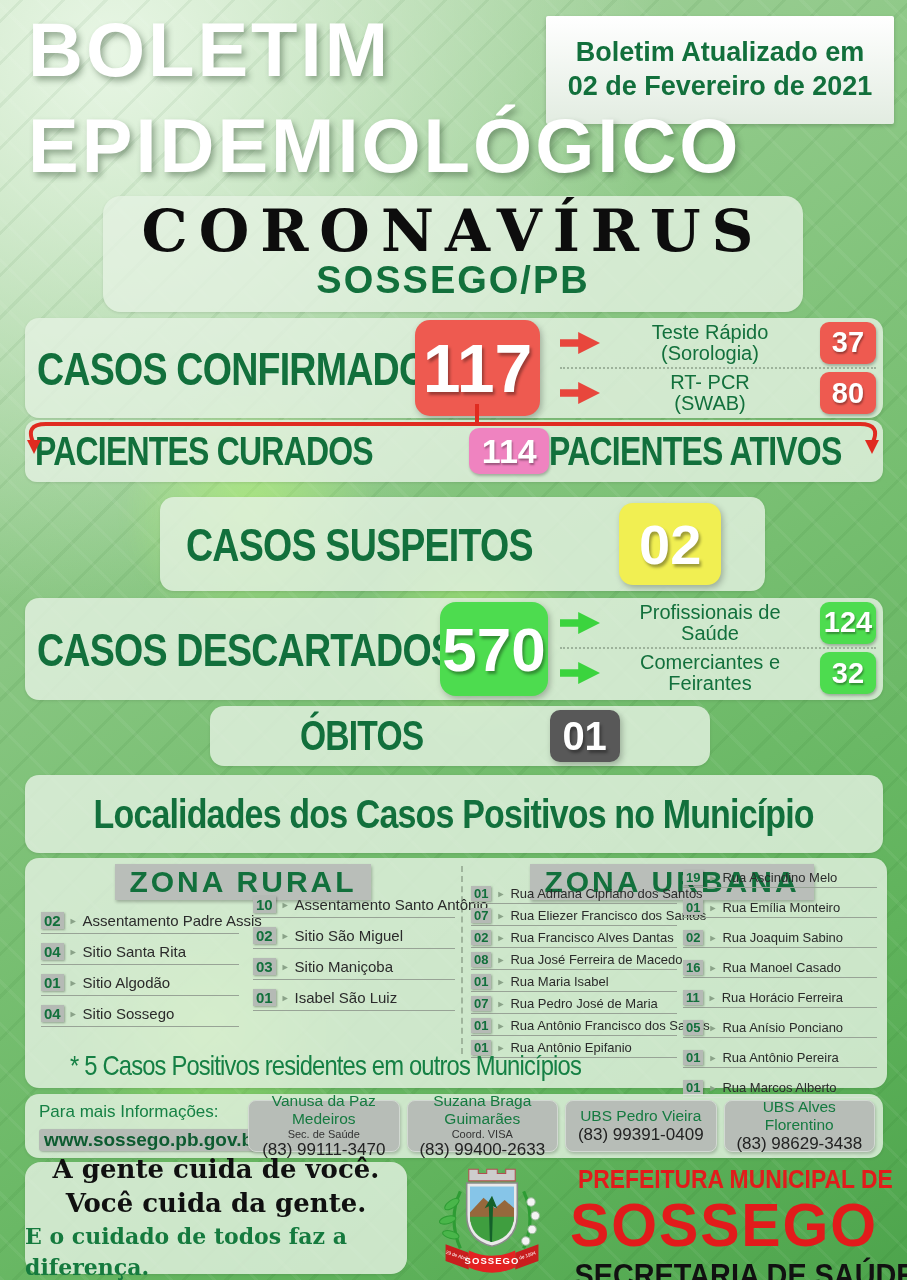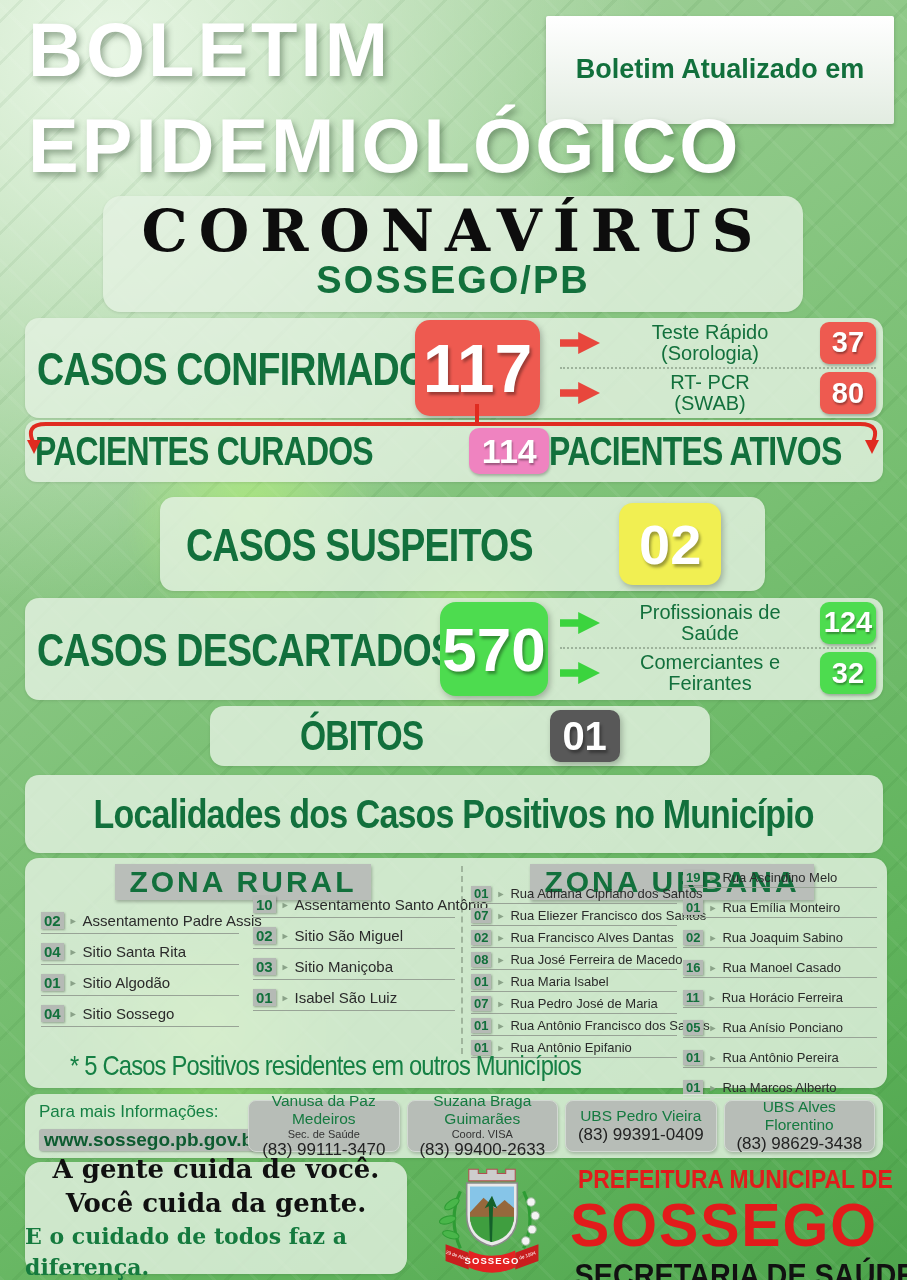--- a/index.html
+++ b/index.html
@@ -109,20 +109,21 @@
 <body>
 
 <div class="canvas">
   <div class="blob" style="left:120px;top:380px;width:260px;height:260px;"></div>
   <div class="blob" style="left:360px;top:520px;width:220px;height:220px;"></div>
   <div class="blob" style="left:60px;top:880px;width:300px;height:300px;"></div>
 
   <div class="big-title" style="top:12px;">BOLETIM</div>
   <div class="badge">
     <div>Boletim Atualizado em</div>
+    <div>02 de Fevereiro de 2021</div>
   </div>
   <div class="big-title" style="top:108px;">EPIDEMIOLÓGICO</div>
 
   <div class="panel corona-panel">
     <div class="corona-title">CORONAVÍRUS</div>
     <div class="corona-sub">SOSSEGO/PB</div>
   </div>
 
   <div class="panel" style="left:25px;top:318px;width:858px;height:100px;">
     <div class="sec-label" style="font-size:47px;">CASOS CONFIRMADOS</div>

